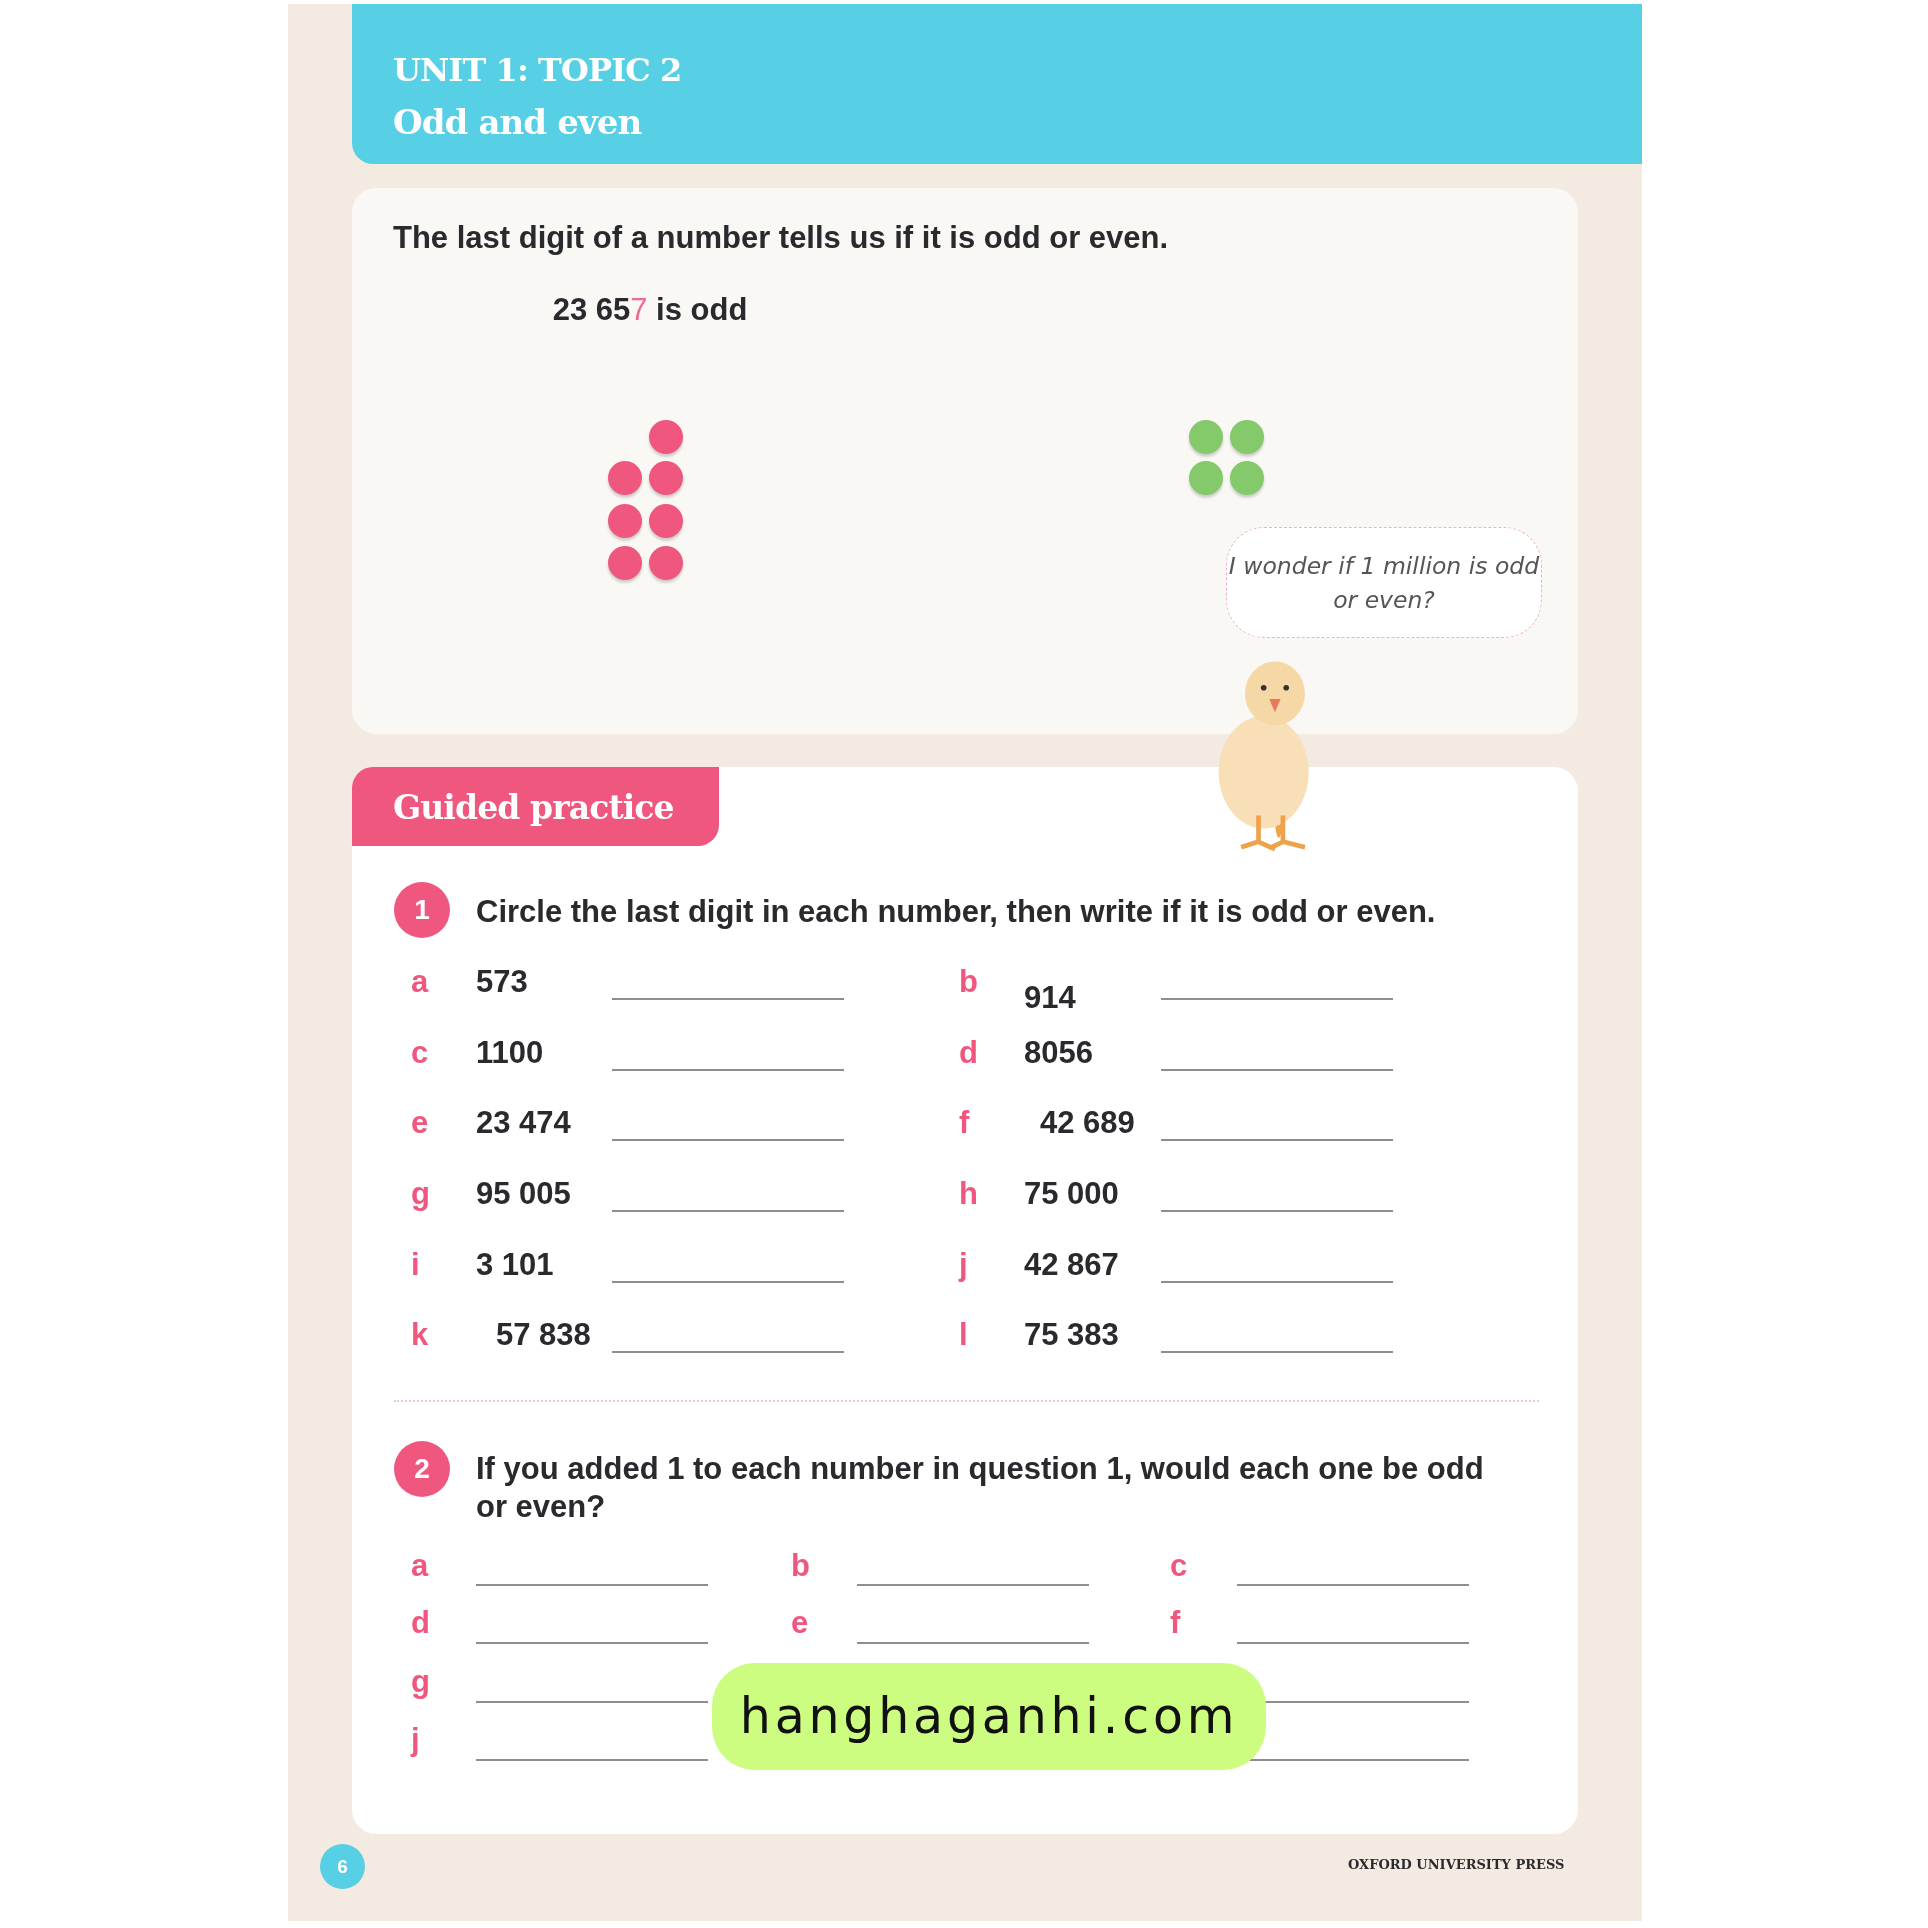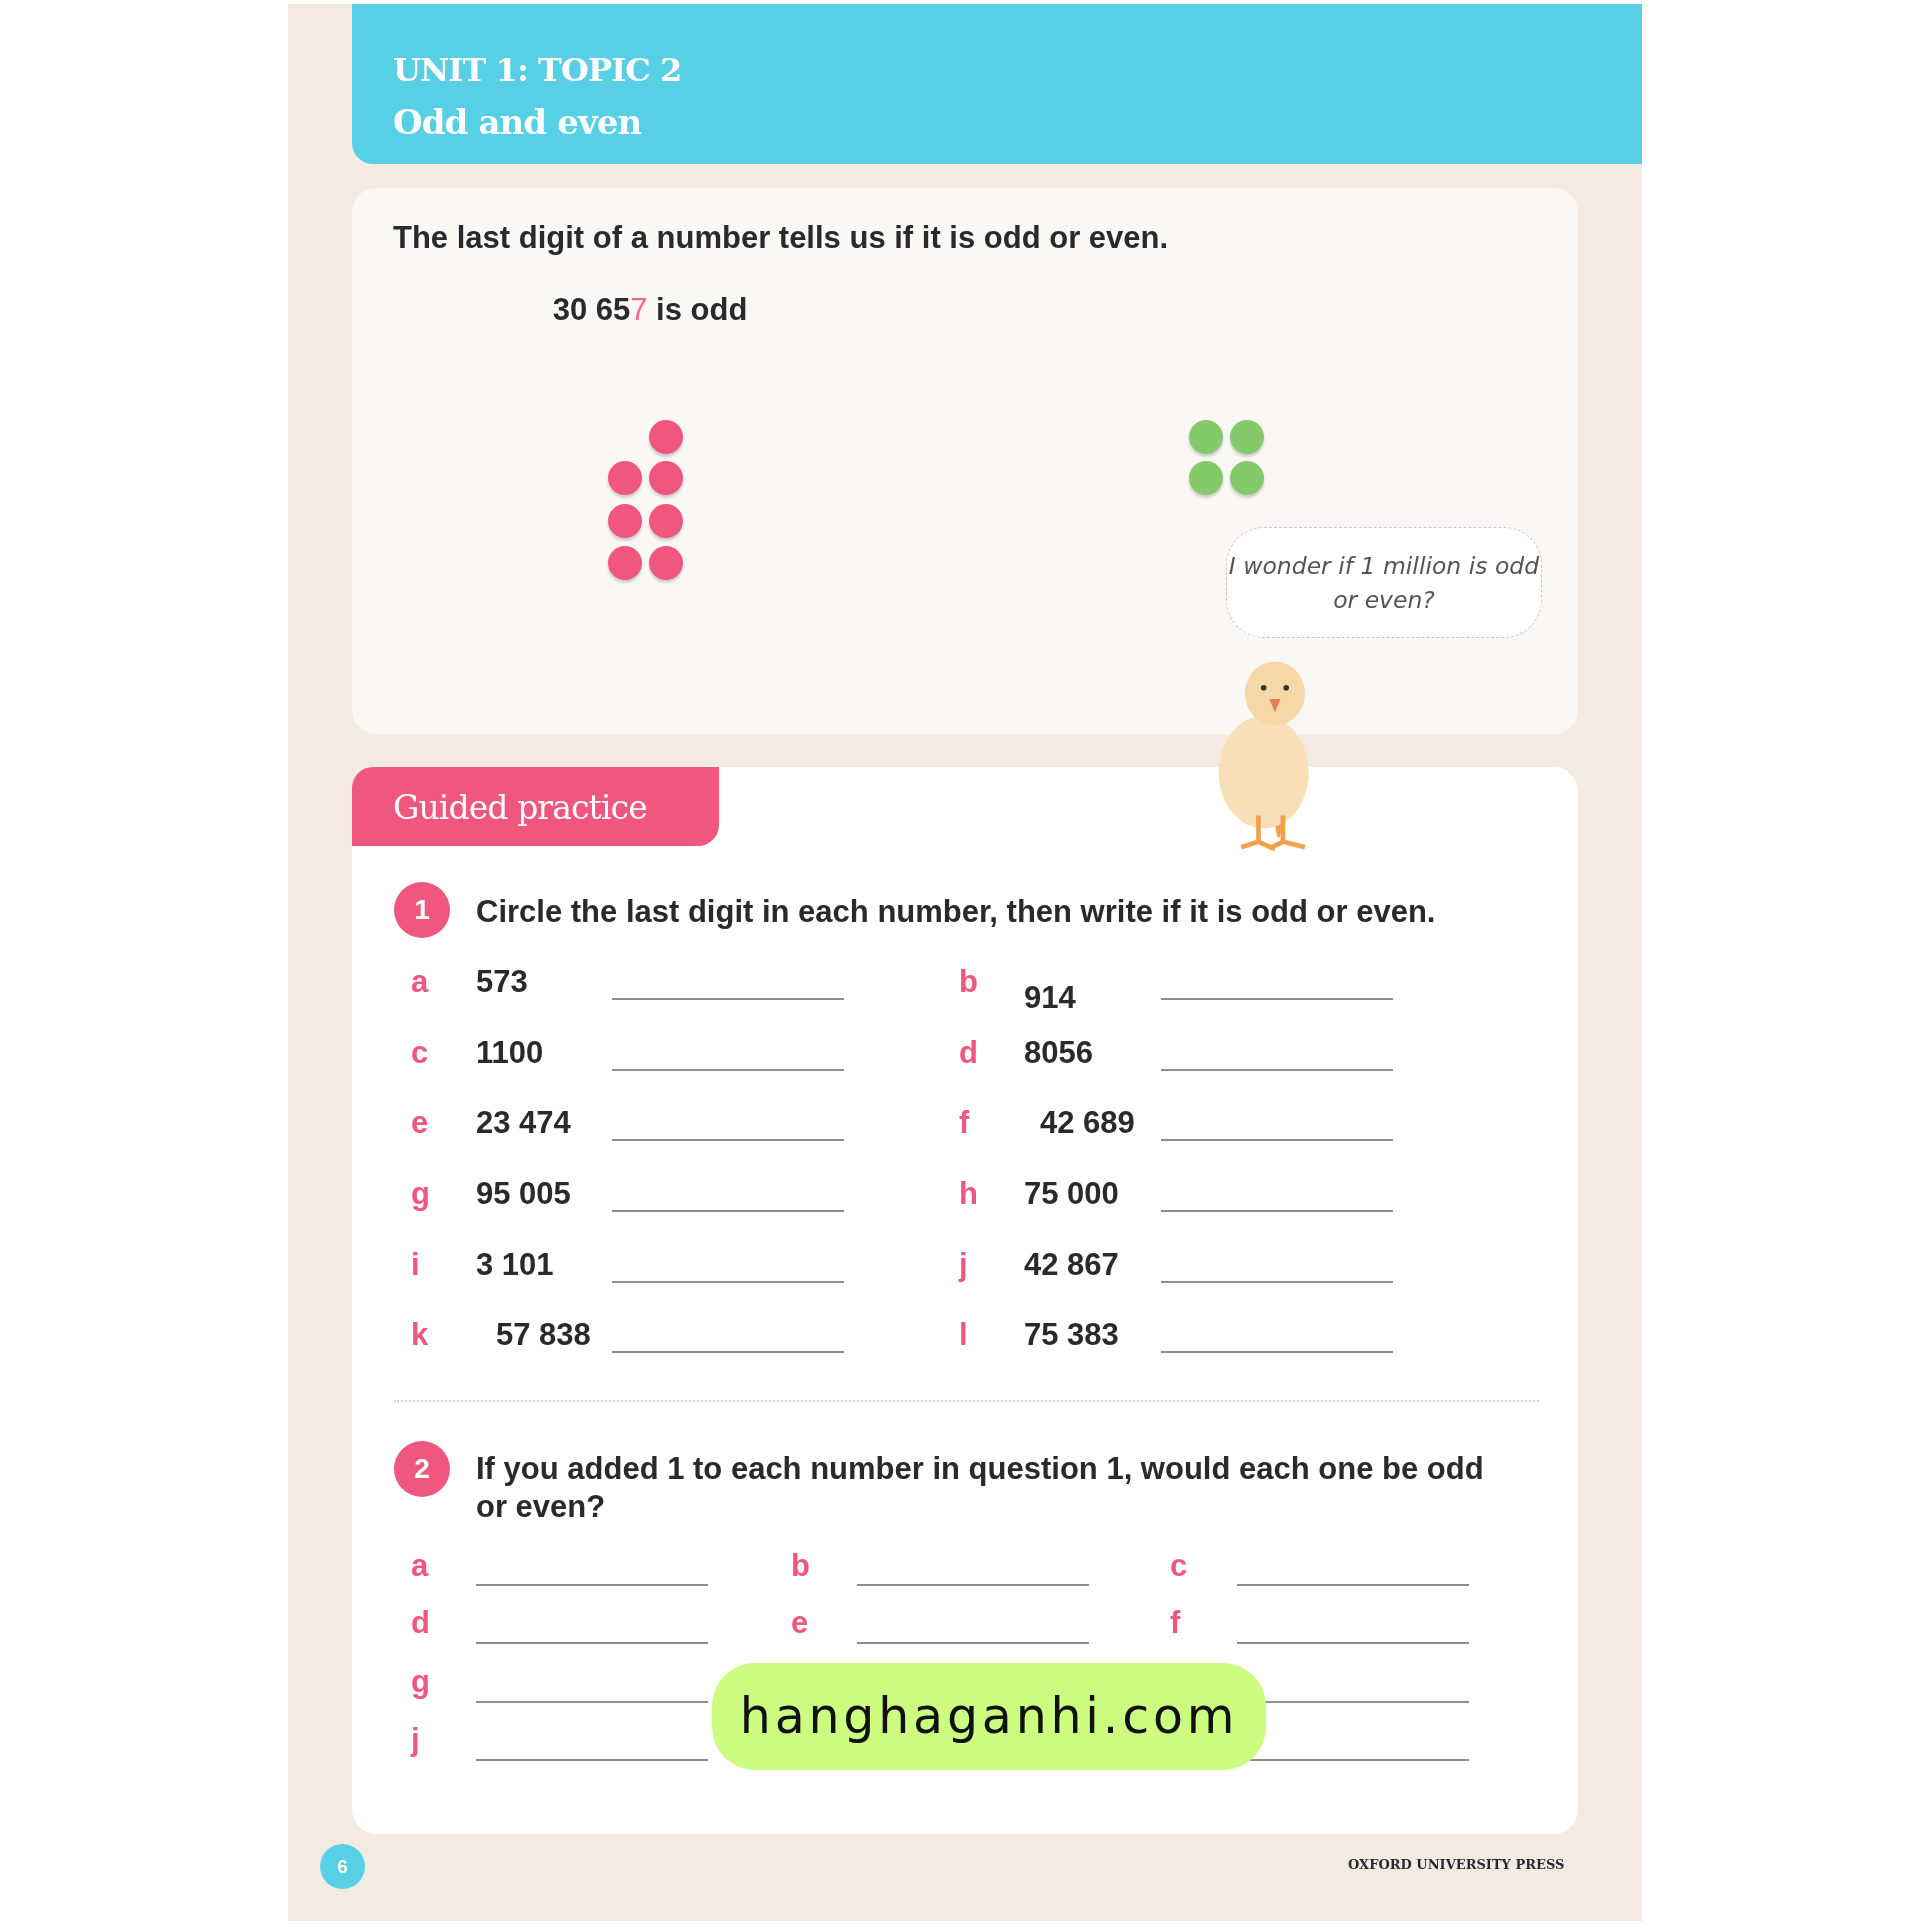--- a/index.html
+++ b/index.html
@@ -15,21 +15,21 @@
   .pink{color:#f06a93;font-weight:normal;}
   .green{color:#8fd07a;font-weight:normal;}
   .dots{position:absolute;}
   .dot{position:absolute;width:34px;height:34px;border-radius:50%;box-shadow:0 2.8px 2.8px rgba(0,0,0,0.18);}
   .dot.p{background:#f0577f;}
   .dot.g{background:#84c96a;}
   .bubble{position:absolute;left:1226px;top:527px;width:316px;height:111px;border:1.9px dashed #e6b5c5;border-radius:38px;background:#fff;text-align:center;font-family:"DejaVu Sans",sans-serif;font-style:italic;font-size:23.5px;color:#555;line-height:34px;padding-top:21px;box-sizing:border-box;}
   .chick{position:absolute;left:1213px;top:650px;width:122px;height:207px;}
   .practice{position:absolute;left:352px;top:767px;width:1226px;height:1067px;background:#ffffff;border-radius:24.5px;}
   .gp-tab{position:absolute;left:352px;top:767px;width:367px;height:79px;background:#f0577f;border-top-left-radius:21px;border-bottom-right-radius:21px;}
-  .gp-tab span{position:absolute;left:41px;top:21px;font-family:"DejaVu Serif",serif;font-weight:normal;font-size:33px;color:#fff;letter-spacing:-0.9px;}
+  .gp-tab span{position:absolute;left:41px;top:21px;font-family:"DejaVu Serif",serif;font-weight:bold;font-size:33px;color:#fff;letter-spacing:-0.9px;}
   .qnum{position:absolute;width:56px;height:56px;border-radius:50%;background:#f0577f;color:#fff;font-weight:bold;font-size:28px;text-align:center;line-height:56px;}
   .qtext{position:absolute;font-size:31px;font-weight:bold;color:#2a2a2e;line-height:38px;}
   .lbl{position:absolute;font-size:31px;font-weight:bold;color:#f0577f;}
   .num{position:absolute;font-size:31px;font-weight:bold;color:#2a2a2e;}
   .ans{position:absolute;height:0;border-bottom:2.8px solid #8e8e8e;width:232px;}
   .divider{position:absolute;left:394px;top:1400px;width:1145px;border-top:2.8px dotted #f0c6d4;}
   .watermark{position:absolute;left:712px;top:1663px;width:554px;height:107px;background:#cdfd80;border-radius:43px;text-align:center;line-height:107px;font-family:"DejaVu Sans",sans-serif;font-size:49px;letter-spacing:3.8px;color:#111;}
   .pagenum{position:absolute;left:320px;top:1844px;width:45px;height:45px;border-radius:50%;background:#57cfe5;color:#fff;font-weight:bold;font-size:19px;text-align:center;line-height:45px;}
   .publisher{position:absolute;left:1348px;top:1857px;font-family:"DejaVu Serif",serif;font-weight:bold;font-size:13px;color:#2a2a2e;letter-spacing:0px;}
 </style>
@@ -41,21 +41,21 @@
 <div class="header">
   <div class="unit">UNIT 1: TOPIC 2</div>
   <div class="title">Odd and even</div>
 </div>
 
 <div class="intro">
   <div class="lead">The last digit of a number tells us if it is odd or even.</div>
 </div>
 
 <div class="ex" style="left:490px;top:281px;width:320px;">
-  <span class="line"><span>30 65</span><span class="pink">7</span><span> is odd</span></span>
+  <span class="line"><span>23 65</span><span class="pink">7</span><span> is odd</span></span>
 </div>
 
 <div class="ex" style="left:1073px;top:281px;width:320px;">
 </div>
 
 <div class="dots" style="left:608px;top:420px;">
   <div class="dot p" style="left:41px;top:0;"></div>
   <div class="dot p" style="left:0;top:41px;"></div>
   <div class="dot p" style="left:41px;top:41px;"></div>
   <div class="dot p" style="left:0;top:84px;"></div>

